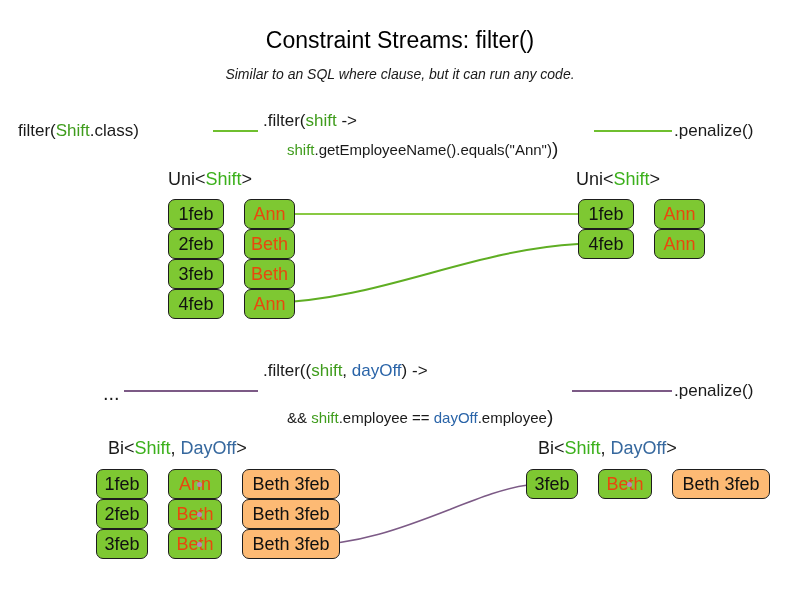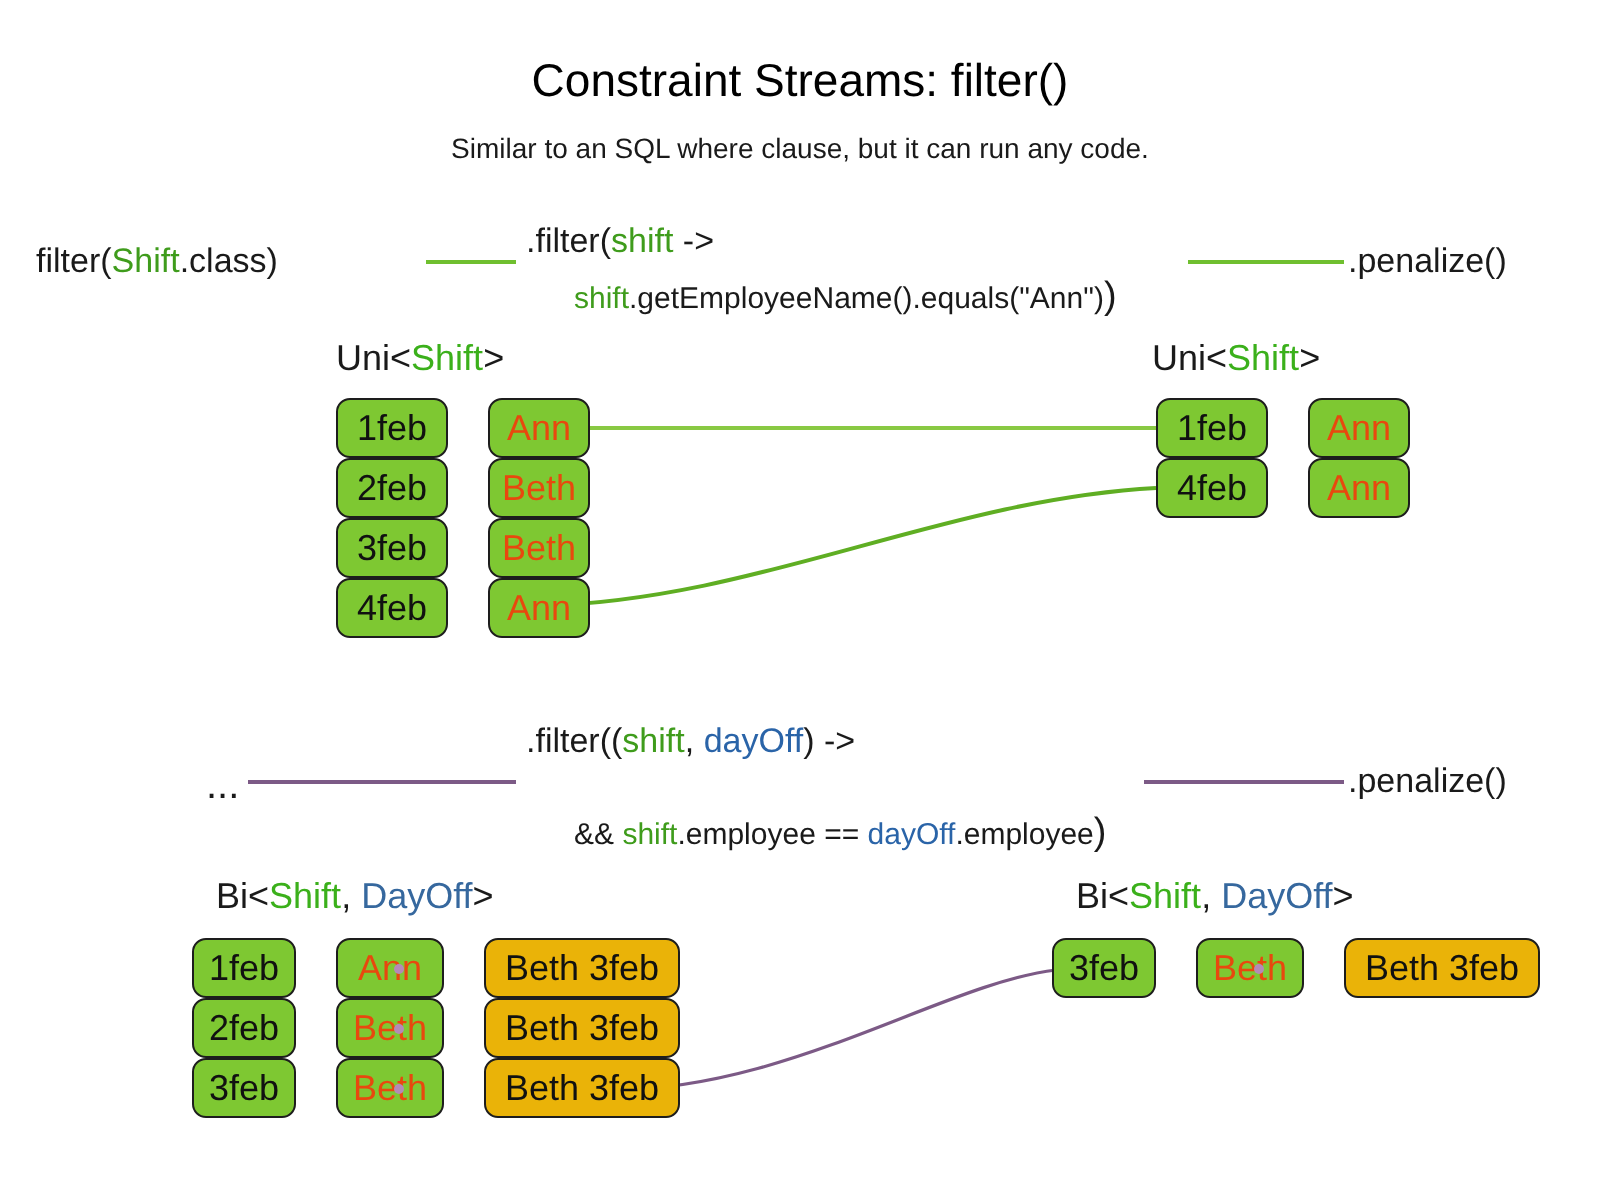--- a/index.html
+++ b/index.html
@@ -31,20 +31,21 @@
   }
   .subtitle {
     position: absolute;
     left: 0;
     top: 65px;
     width: 800px;
     text-align: center;
     font-size: 14px;
     line-height: 18px;
     color: #1a1a1a;
+    font-style: italic;
   }
 
   
   .code {
     position: absolute;
     font-size: 17px;
     line-height: 22px;
     color: #1a1a1a;
     white-space: nowrap;
   }
@@ -84,21 +85,21 @@
     border-radius: 7px;
     height: 30px;
     display: flex;
     align-items: center;
     justify-content: center;
     font-size: 18px;
     line-height: 18px;
     position: relative;
   }
   .card.green { background: #7ec832; }
-  .card.blue  { background: #eab308; }
+  .card.blue  { background: #fdba74; }
   .card .txt { padding: 0 6px; white-space: nowrap; }
   .txt-date { color: #111111; }
   .txt-name { color: #e8480e; text-align: center; }
   .txt-dayoff { color: #111111; }
 
   
   .joiner {
     position: absolute;
     width: 5px;
     height: 5px;

